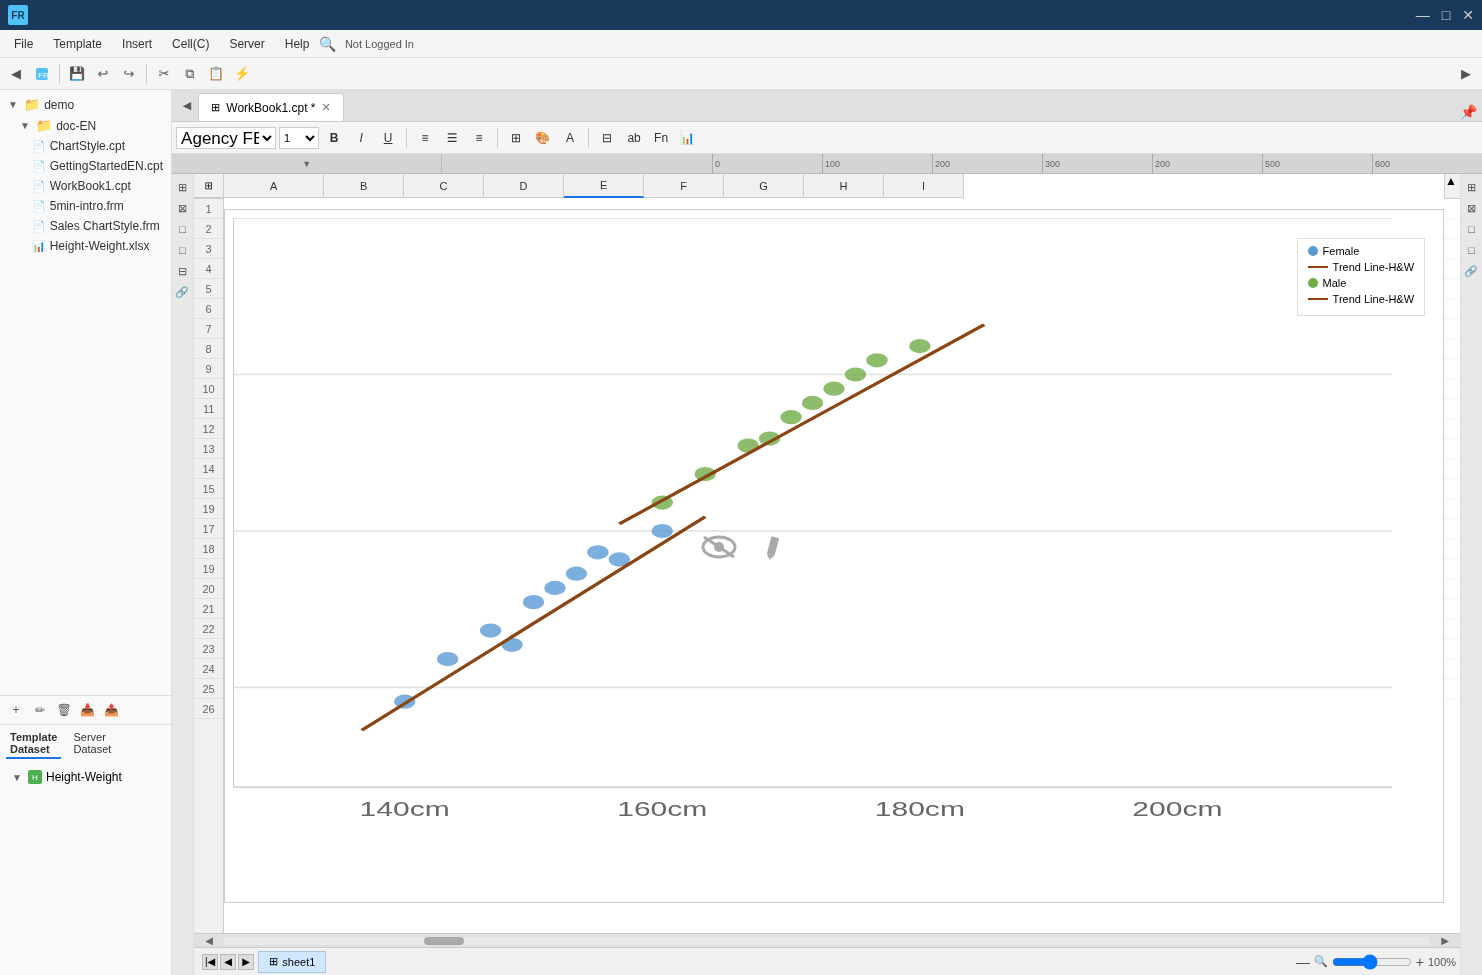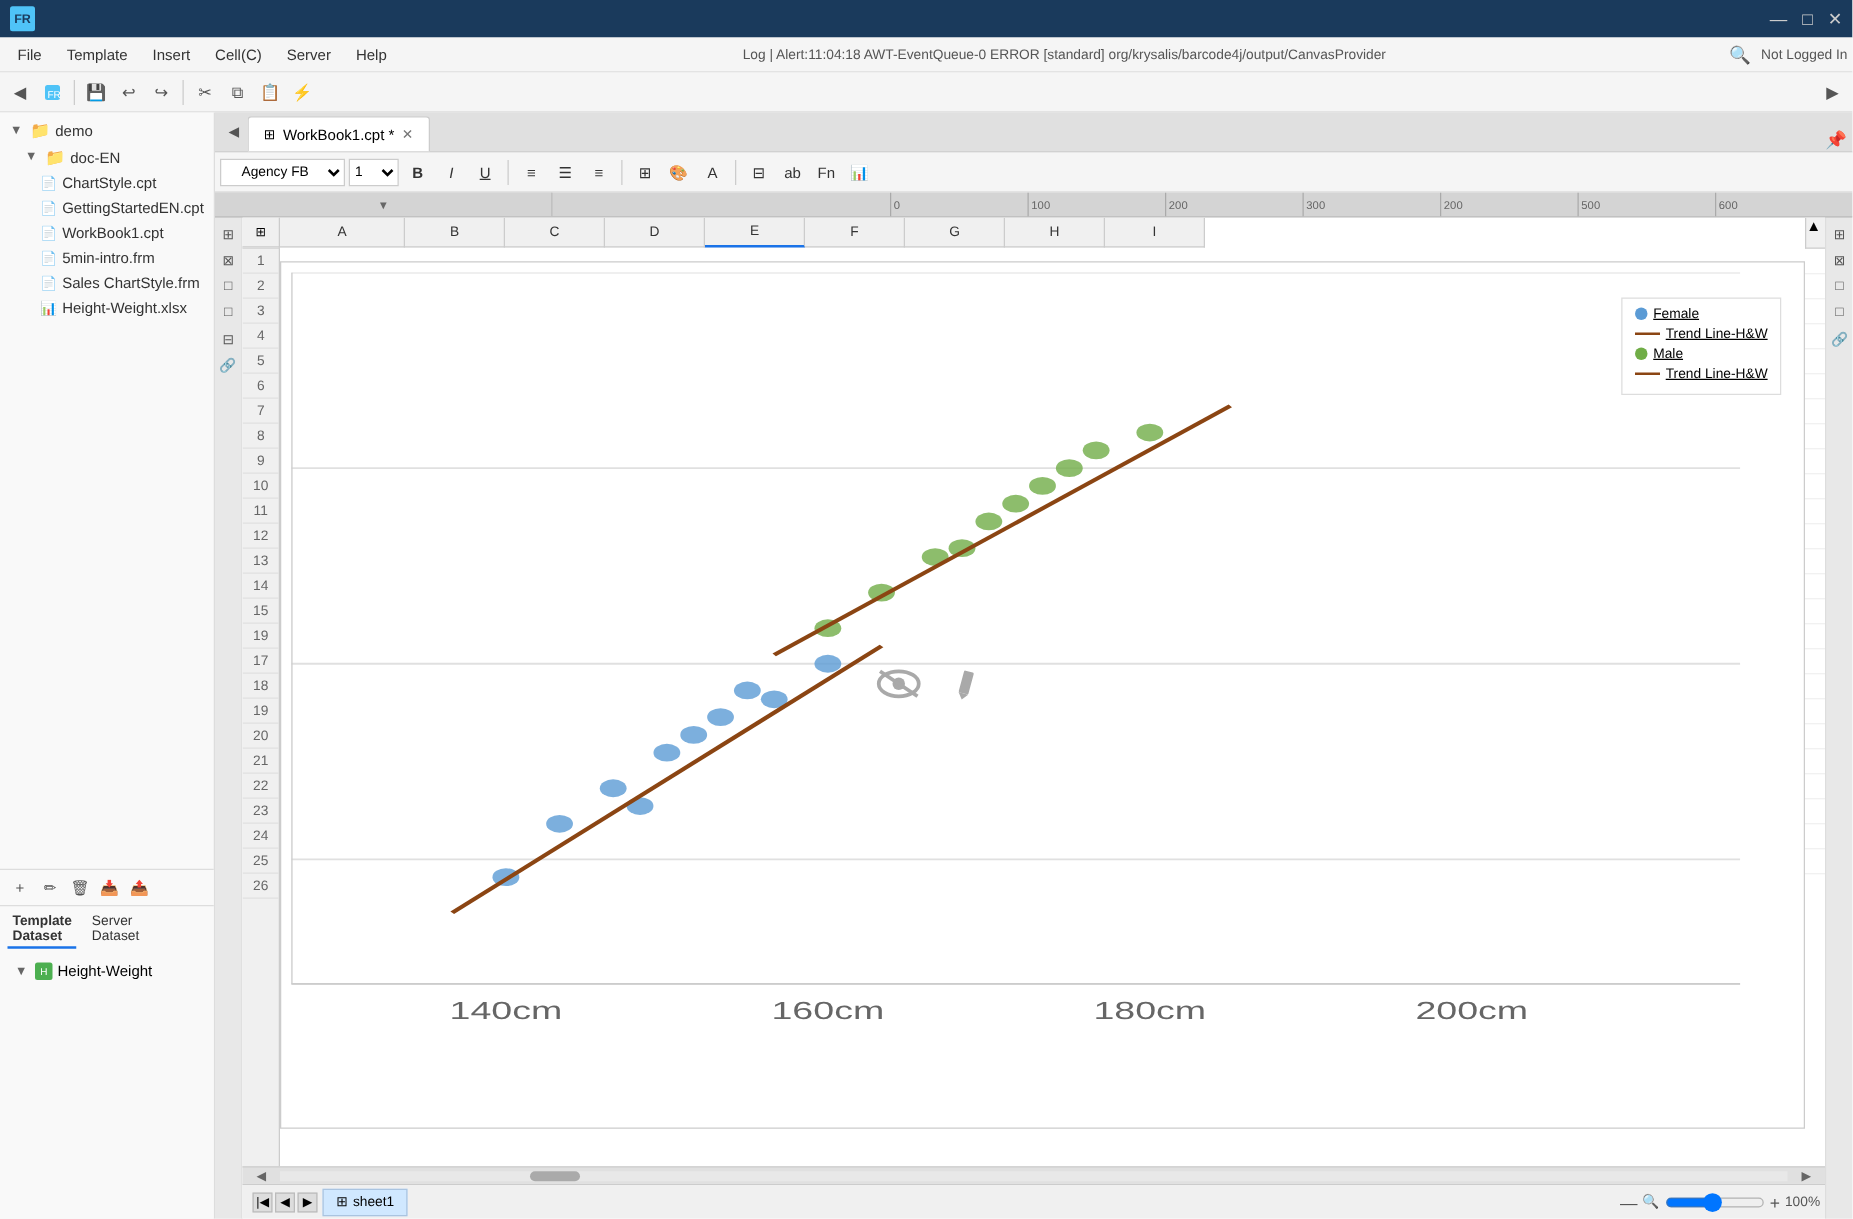--- a/index.html
+++ b/index.html
@@ -165,21 +165,21 @@
       background: #f5f5f5;
       border-bottom: 1px solid #ddd;
       display: flex;
       align-items: center;
       padding: 0 4px;
       gap: 3px;
     }
     .font-select {
       width: 100px;
       height: 22px;
-      font-size: 11px;
+      font-size: 17px;
       border: 1px solid #ccc;
       background: white;
       text-align: center;
     }
     .size-select {
       width: 40px;
       height: 22px;
       font-size: 11px;
       border: 1px solid #ccc;
       background: white;
@@ -254,21 +254,20 @@
       font-size: 16px;
       font-weight: normal;
       color: #333;
       margin-bottom: 8px;
     }
     .legend-item {
       display: flex;
       align-items: center;
       gap: 5px;
       margin-bottom: 4px;
-      text-decoration: underline;
     }
     .legend-dot { width: 10px; height: 10px; border-radius: 50%; }
     .legend-line { width: 20px; height: 2px; }
     .chart-overlay-icons {
       position: absolute;
       top: 50%;
       left: 50%;
       transform: translate(-150%, -80%);
       display: flex;
       gap: 20px;
@@ -374,21 +373,20 @@
   </div>
 </div>
 
 <div class="menu-bar">
   <span class="menu-item">File</span>
   <span class="menu-item">Template</span>
   <span class="menu-item">Insert</span>
   <span class="menu-item">Cell(C)</span>
   <span class="menu-item">Server</span>
   <span class="menu-item">Help</span>
-  <div class="menu-alert">Log | Alert:11:04:18 AWT-EventQueue-0 ERROR [standard] org/krysalis/barcode4j/output/CanvasProvider</div>
   <div class="menu-right">
     <span class="search-icon-btn">🔍</span>
     <span style="font-size:11px;color:#555;">Not Logged In</span>
   </div>
 </div>
 
 <div class="toolbar">
   <div class="toolbar-btn">◀</div>
   <div class="toolbar-btn">
     <svg width="16" height="16" viewBox="0 0 16 16">

